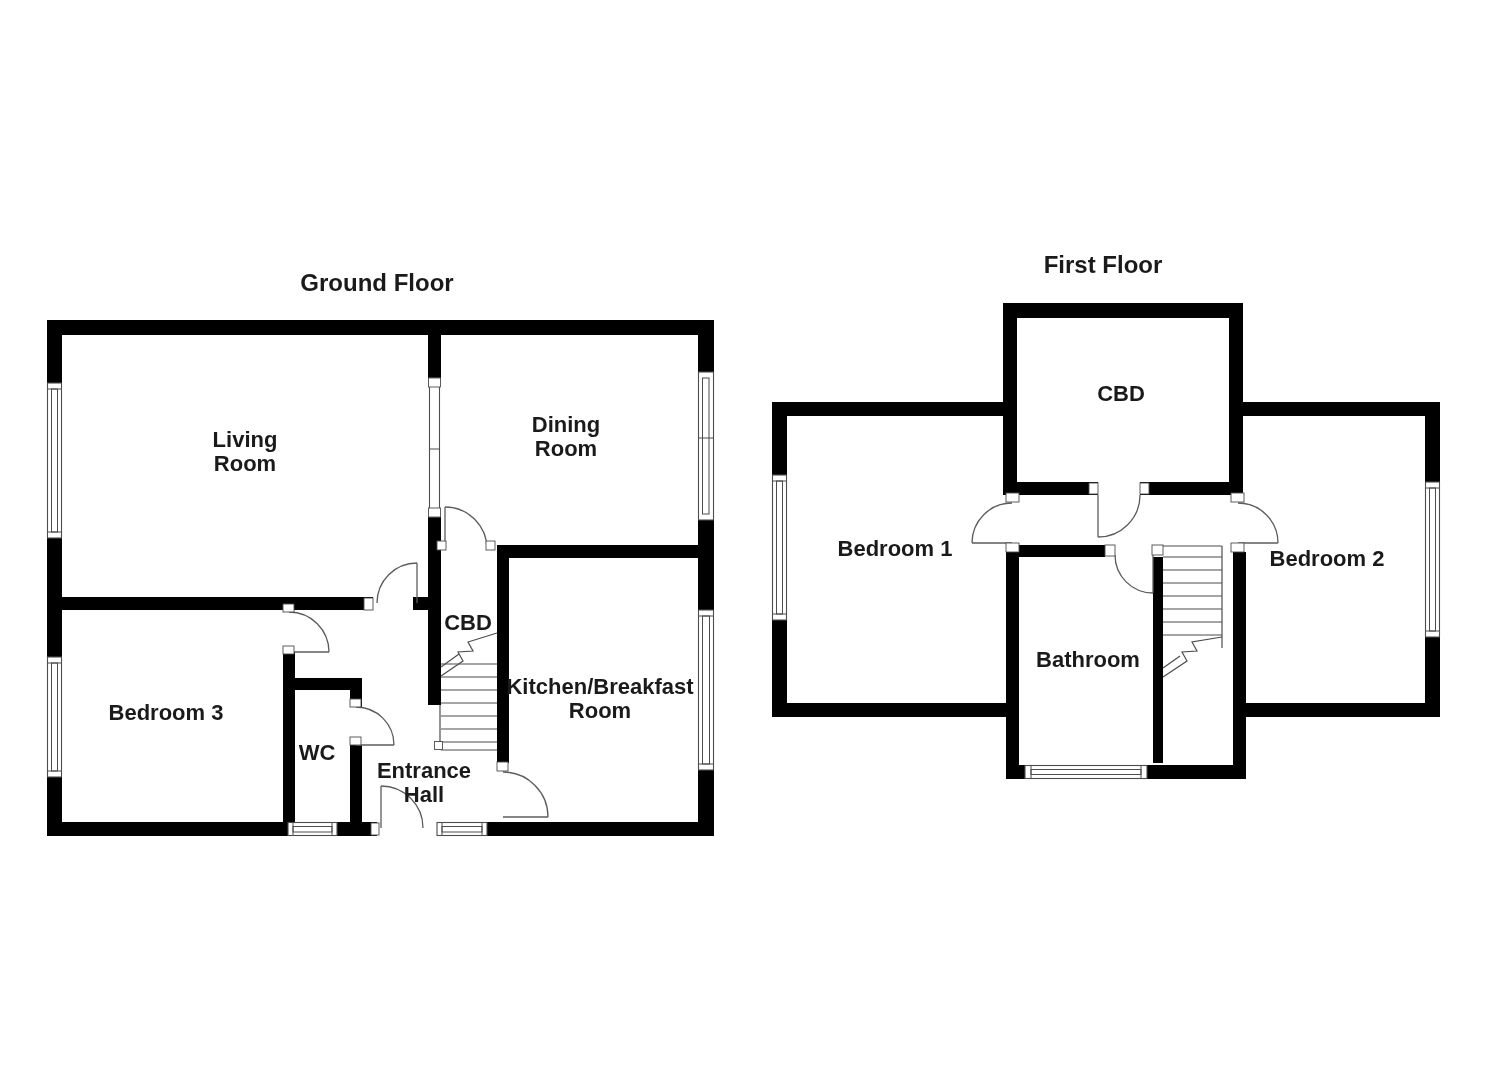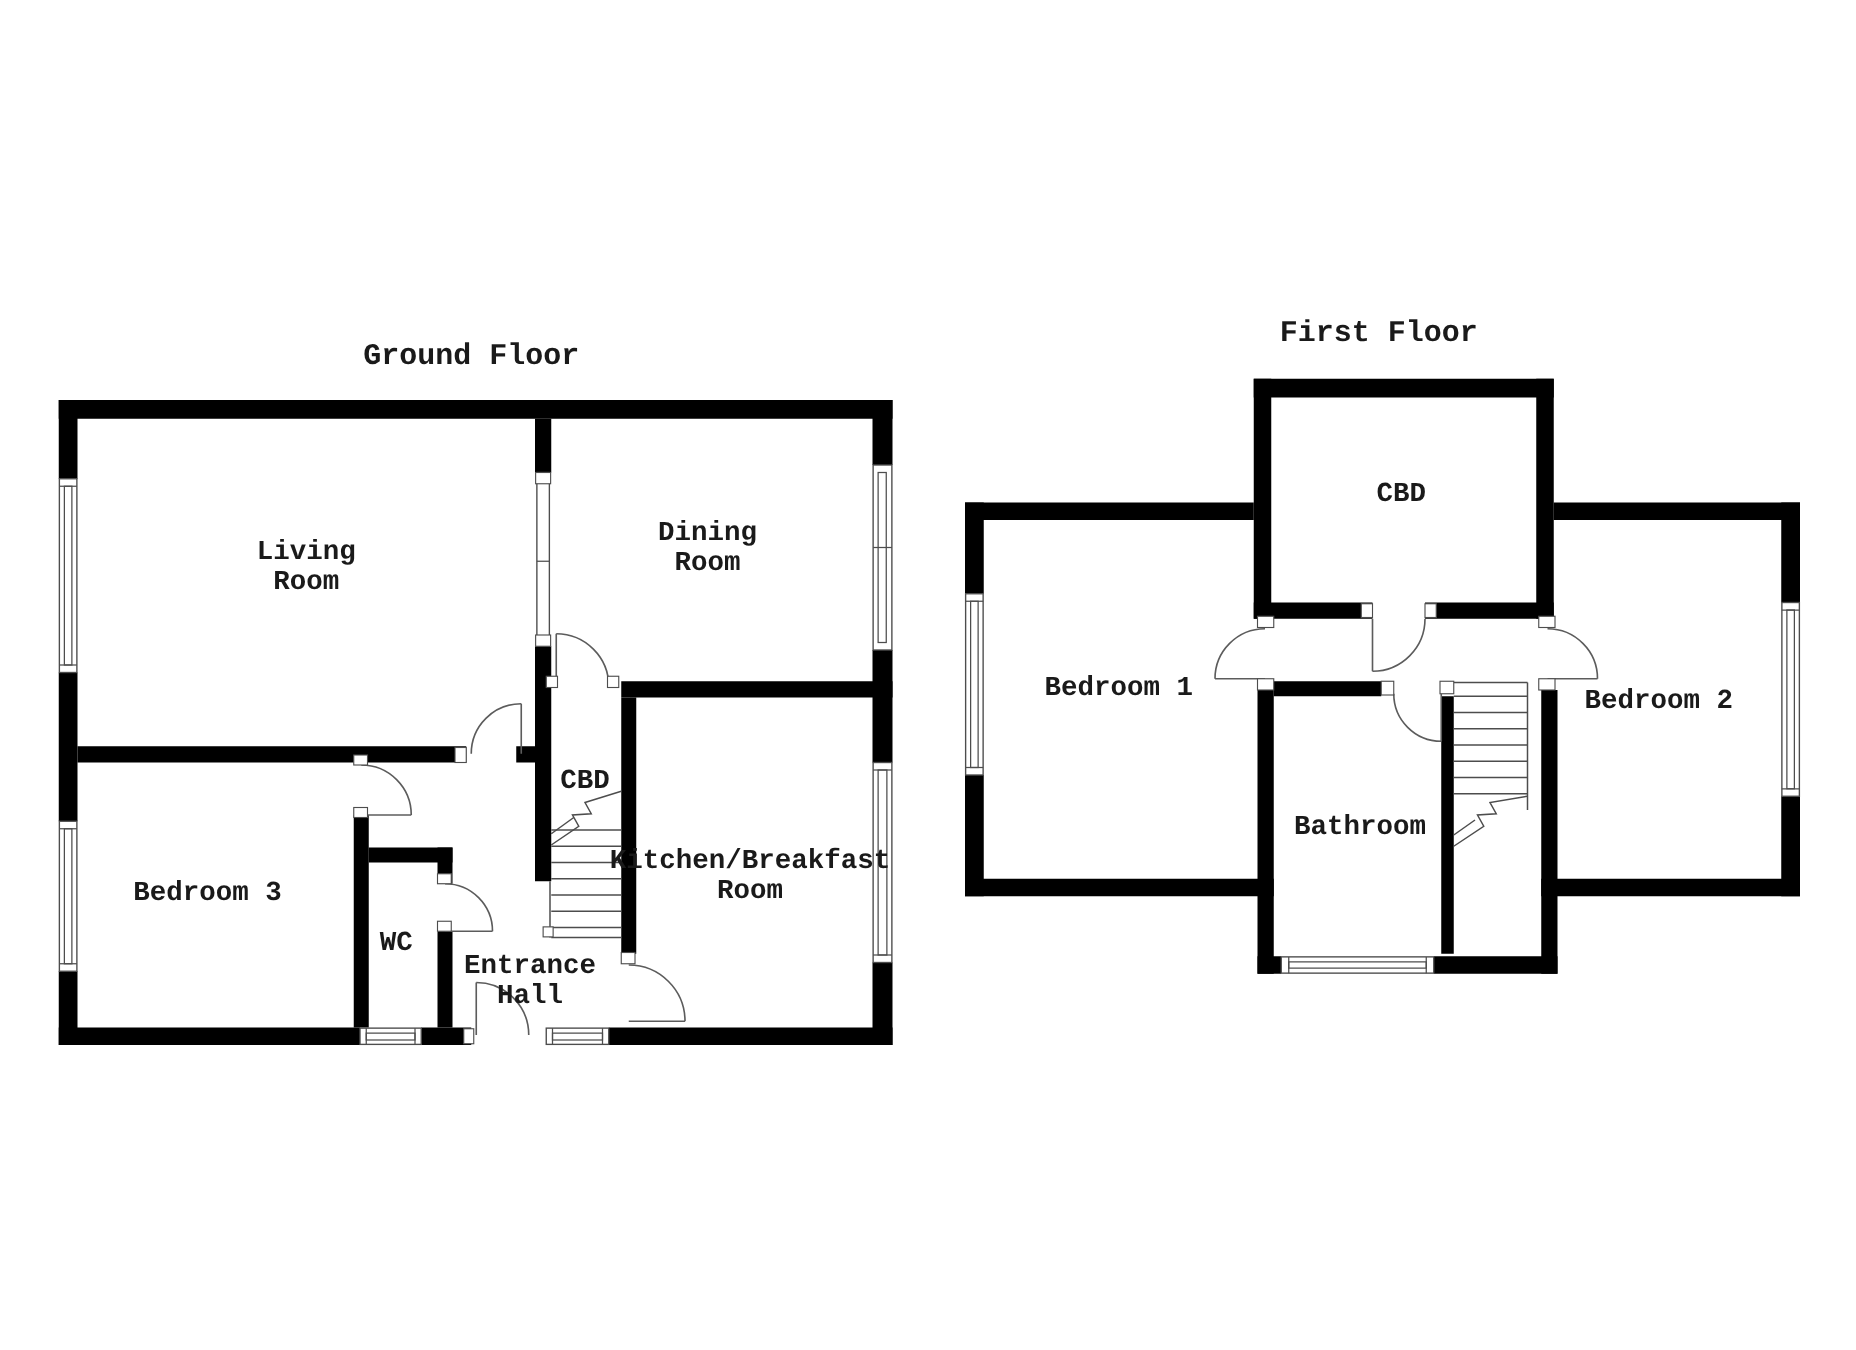--- a/index.html
+++ b/index.html
@@ -1,17 +1,17 @@
 <!DOCTYPE html>
 <html><head>
 <meta charset="utf-8">
 <style>
   html,body{margin:0;padding:0;background:#ffffff;}
   .page{position:relative;width:1485px;height:1080px;background:#ffffff;overflow:hidden;
-        font-family:Liberation Mono, monospace;}
+        font-family:Liberation Sans, sans-serif;}
   svg{display:block;}
   .wall{fill:#000000;stroke:none;}
   .thin{stroke:#4d4d4d;stroke-width:1.2;fill:none;}
   .win-outer{fill:#ffffff;stroke:#4d4d4d;stroke-width:1.1;}
   .win-inner{fill:none;stroke:#4d4d4d;stroke-width:1;}
   .jamb{fill:#ffffff;stroke:#4d4d4d;stroke-width:0.9;}
   .door{stroke:#5c5c5c;stroke-width:1.3;fill:none;}
   .room-label{font-weight:bold;font-size:22px;fill:#1a1a1a;text-anchor:middle;}
   .floor-title{font-weight:bold;font-size:24px;fill:#1a1a1a;text-anchor:middle;}
 </style>

